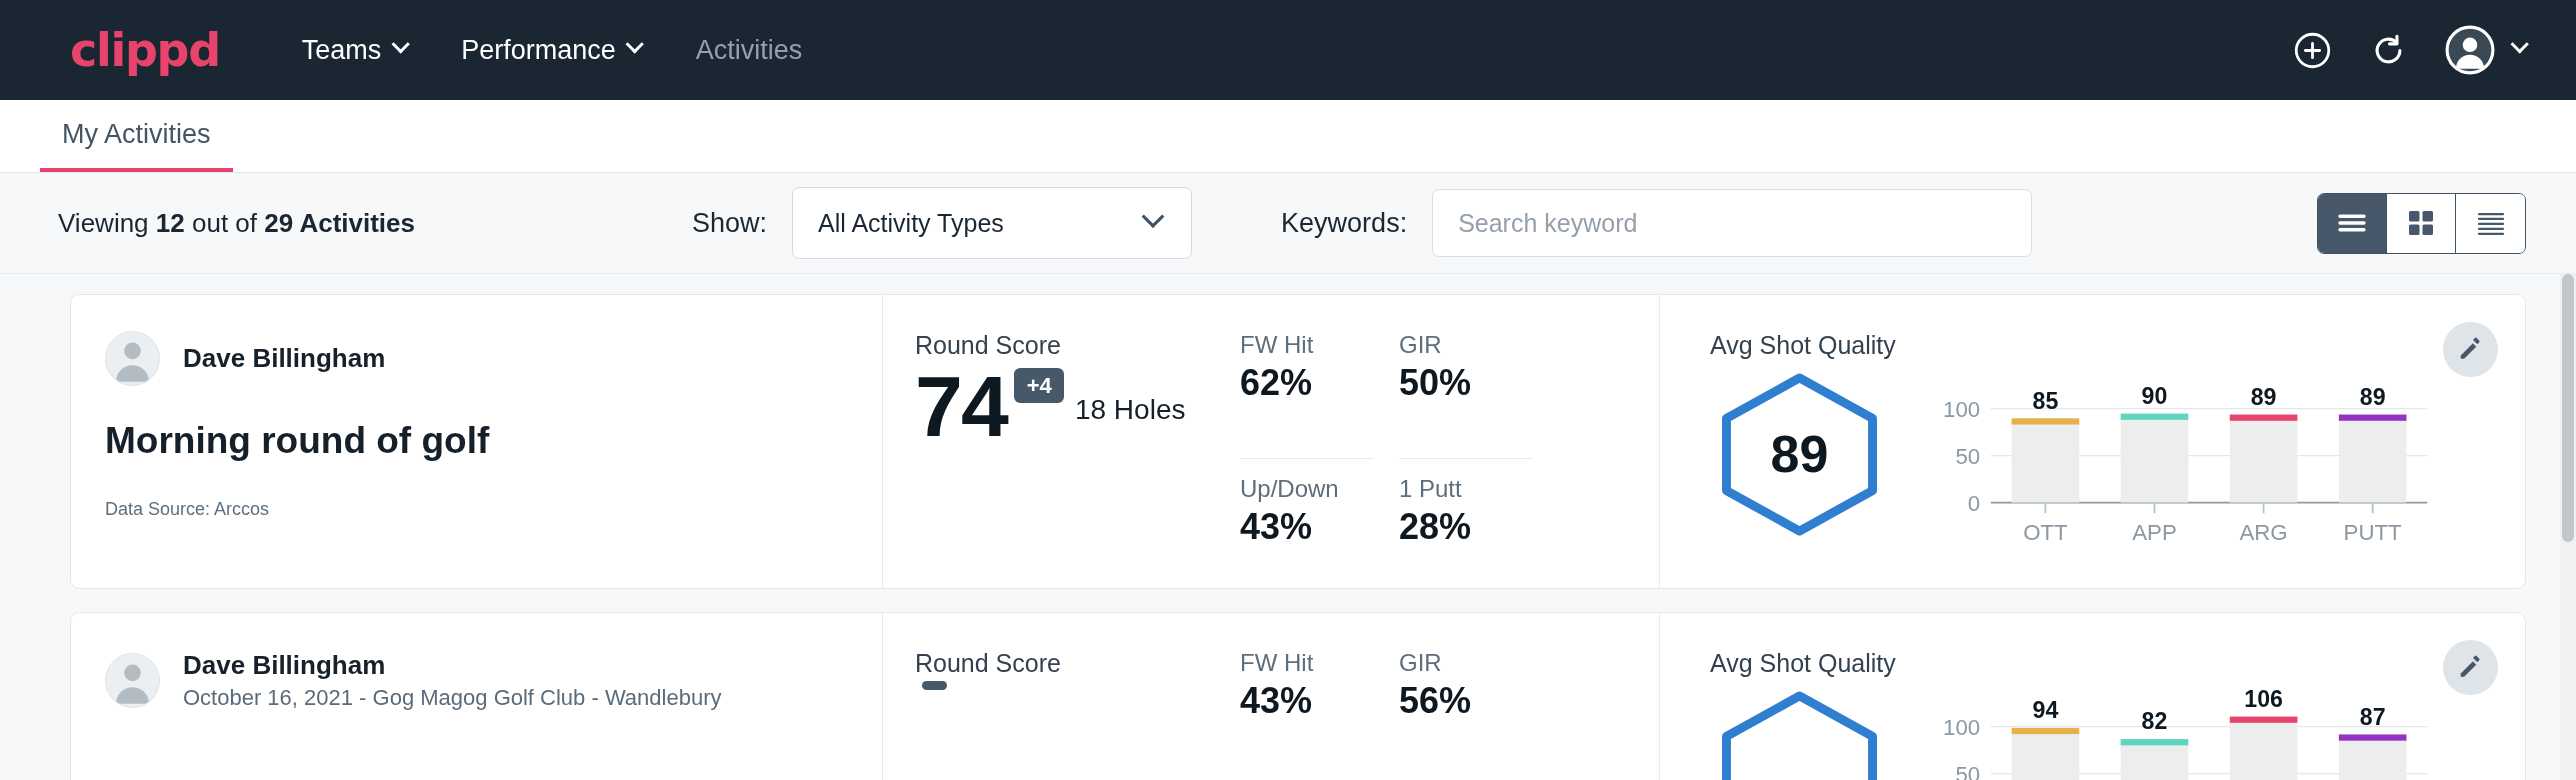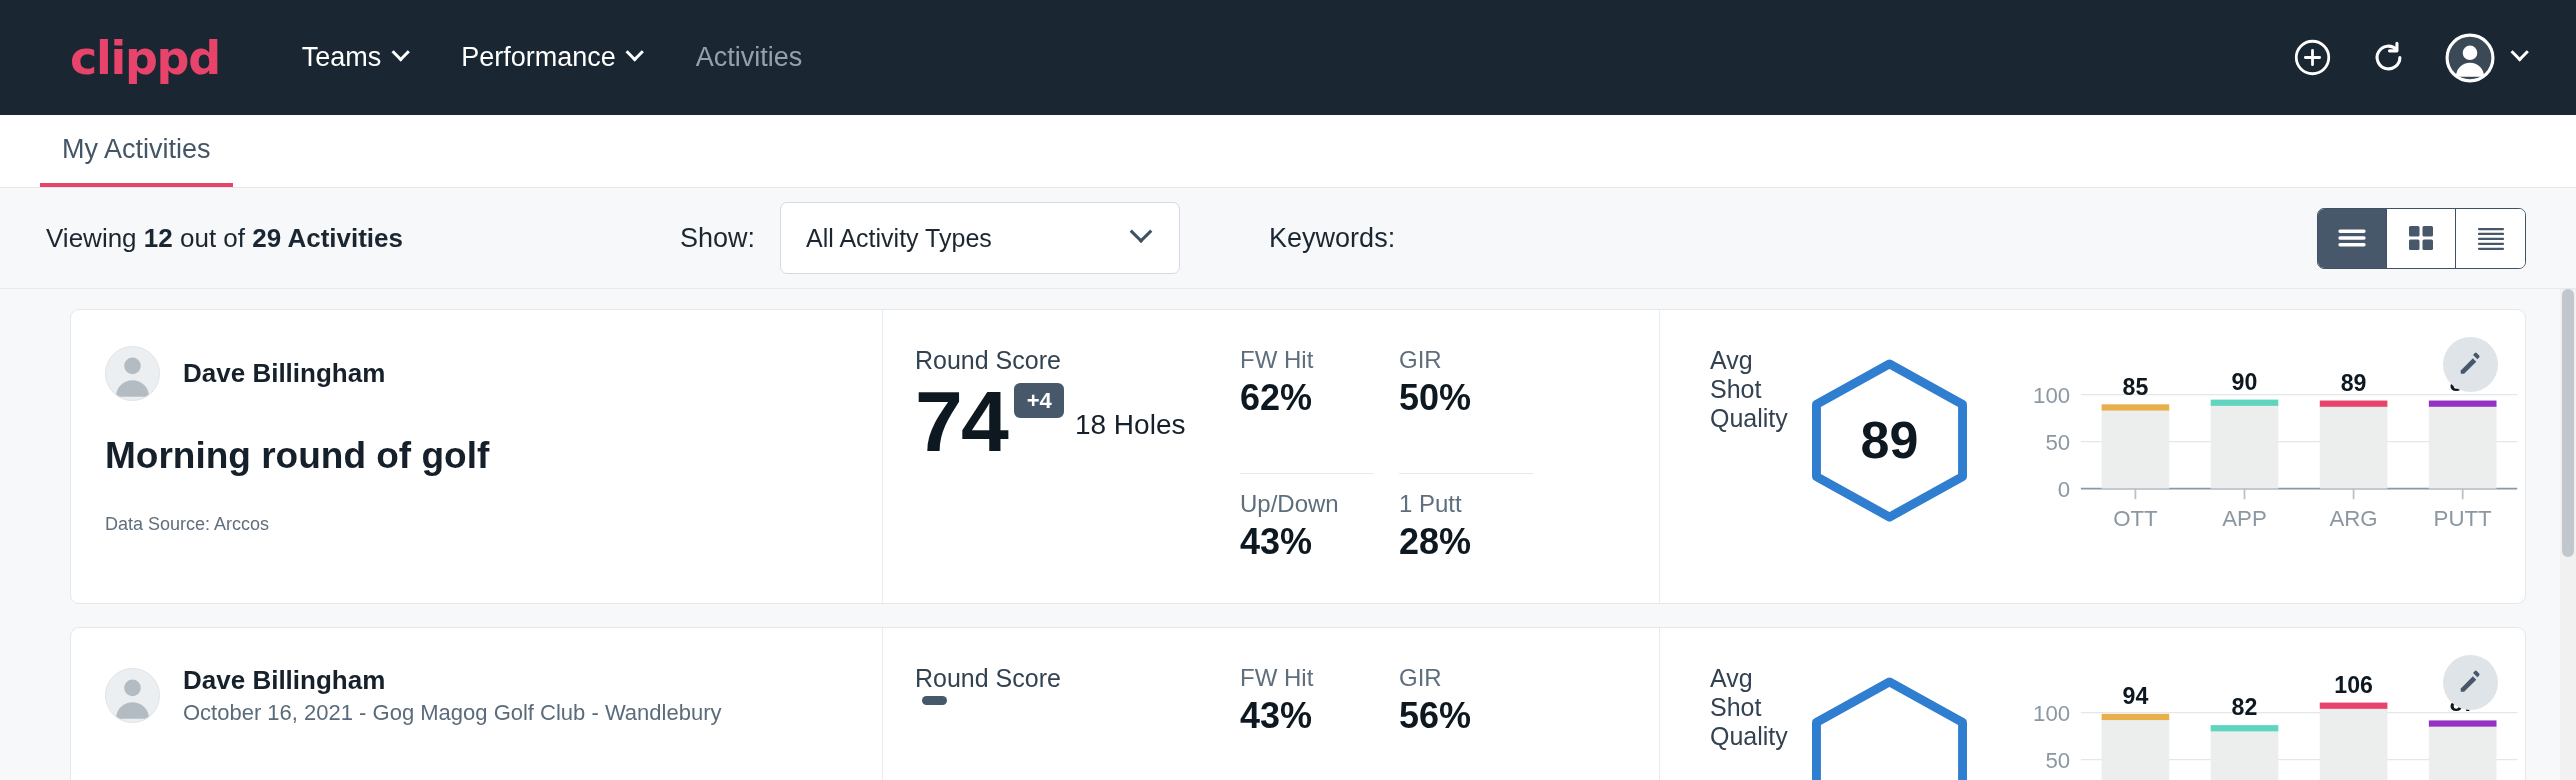--- a/index.html
+++ b/index.html
@@ -6,21 +6,21 @@
   html, body {
     width: 2576px;
     height: 780px;
     overflow: hidden;
     font-family: "Liberation Sans", sans-serif;
     background: #ffffff;
   }
 
   
   .topnav {
-    height: 115px;
+    height: 100px;
     background: #1a2733;
     display: flex;
     align-items: center;
     padding: 0 50px 0 70px;
     position: relative;
   }
   .logo {
     font-size: 46px;
     font-weight: 700;
     color: #e8436b;
@@ -71,21 +71,21 @@
     border-bottom: 4.5px solid #e8436b;
     cursor: pointer;
   }
 
   
   .filterbar {
     height: 101px;
     background: #f6f8f9;
     display: flex;
     align-items: center;
-    padding: 0 50px 0 46px;
+    padding: 0 50px 0 58px;
     border-bottom: 0.9px solid #e8ebed;
   }
   .viewing { font-size: 26px; color: #1a2733; }
   .viewing b { font-weight: 700; }
 
   .show-group { display: flex; align-items: center; gap: 25px; margin-left: 277px; }
   .show-label { font-size: 27px; color: #1a2733; }
   .select {
     width: 400px; height: 72px;
     background: #ffffff;
@@ -196,21 +196,21 @@
     border-right: 0.9px solid #e8ebed;
     display: grid;
     grid-template-columns: 134px 134px;
     column-gap: 25px;
   }
   .stat-lbl { font-size: 24px; color: #5e6e7c; }
   .stat-val { font-size: 36px; font-weight: 700; color: #0e1821; margin-top: 3.6px; }
   .stat-cell.top { border-bottom: 0.9px solid #e8ebed; padding-bottom: 14.3px; }
   .stat-cell.bot { padding-top: 16px; }
 
-  .col-quality { flex: 1; padding: 36px 0 0 50px; display: flex; flex-direction: row; }
+  .col-quality { flex: 1; padding: 36px 0 0 50px; display: flex; flex-direction: column; }
   .qual-body { display: flex; align-items: flex-start; margin-top: 9px; }
   .hexwrap { position: relative; width: 179px; height: 171px; }
   .hexnum {
     position: absolute; inset: 0;
     display: flex; align-items: center; justify-content: center;
     font-size: 52px; font-weight: 700; color: #0e1821;
   }
   .chart { margin-left: 46px; position: relative; }
   .bar-label { font-size: 26px; font-weight: 700; fill: #0e1821; }
   .ax-label { font-size: 25px; fill: #8b98a3; }
@@ -294,20 +294,21 @@
   <div class="show-group">
     <span class="show-label">Show:</span>
     <div class="select">
       <span>All Activity Types</span>
       <span class="sel-chev"></span>
     </div>
   </div>
 
   <div class="kw-group">
     <span class="kw-label">Keywords:</span>
+    <input class="kw-input" type="text" placeholder="Search keyword" style="">
   </div>
 
   <div class="viewtoggle">
     <div class="vt-btn active">
       <svg width="36" height="36" viewBox="0 0 24 24">
         <path d="M4 7.5h16M4 12h16M4 16.5h16" stroke="#ffffff" stroke-width="2.2" stroke-linecap="round"></path>
       </svg>
     </div>
     <div class="vt-btn">
       <svg width="36" height="36" viewBox="0 0 24 24">

